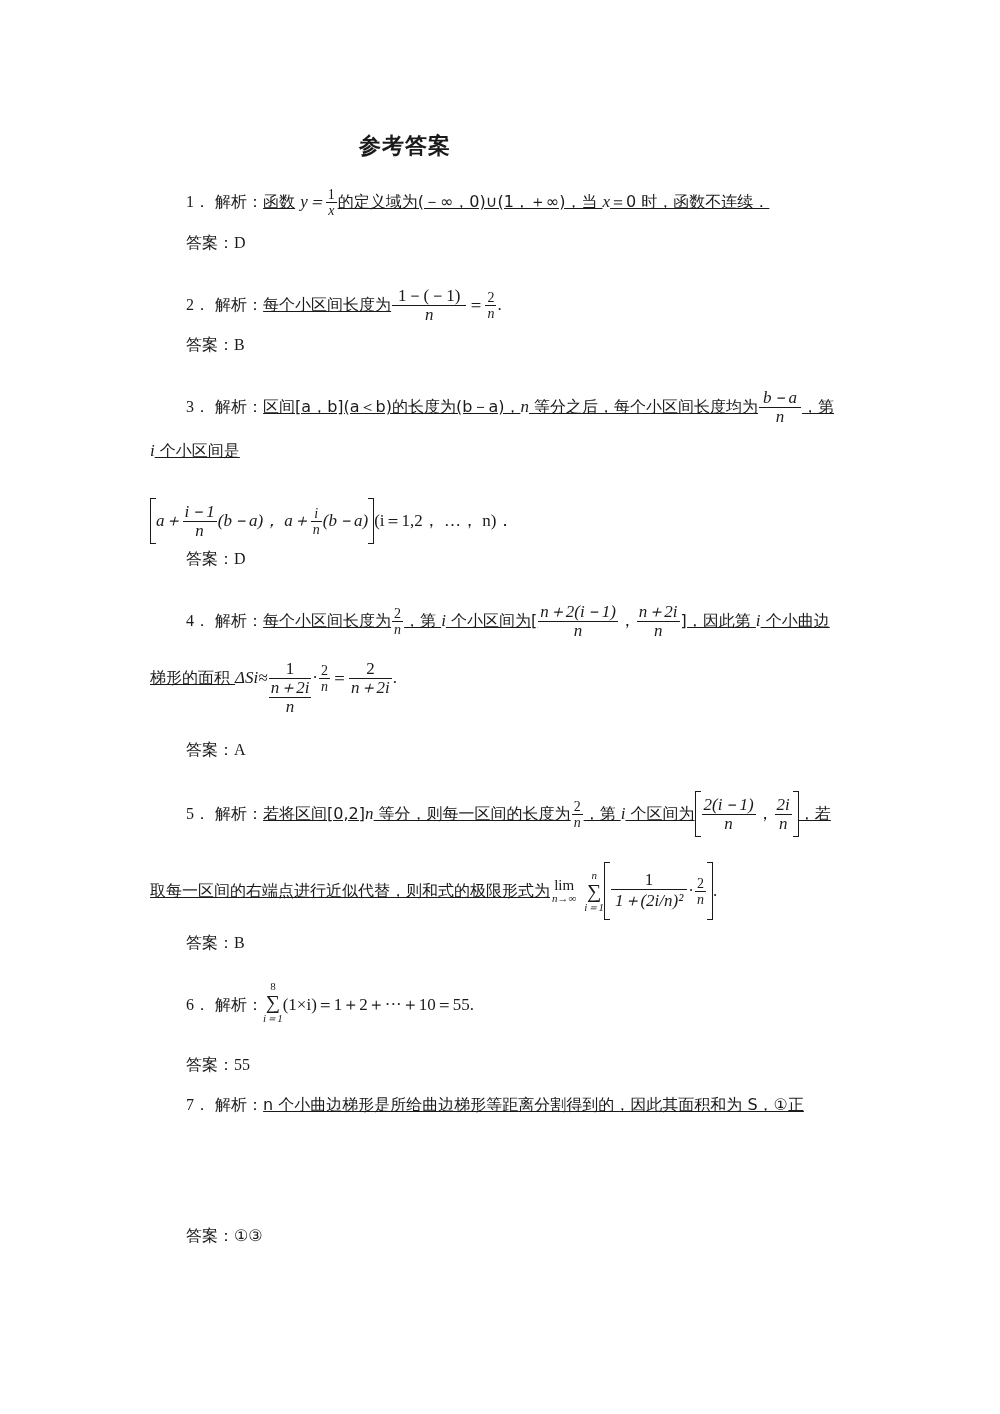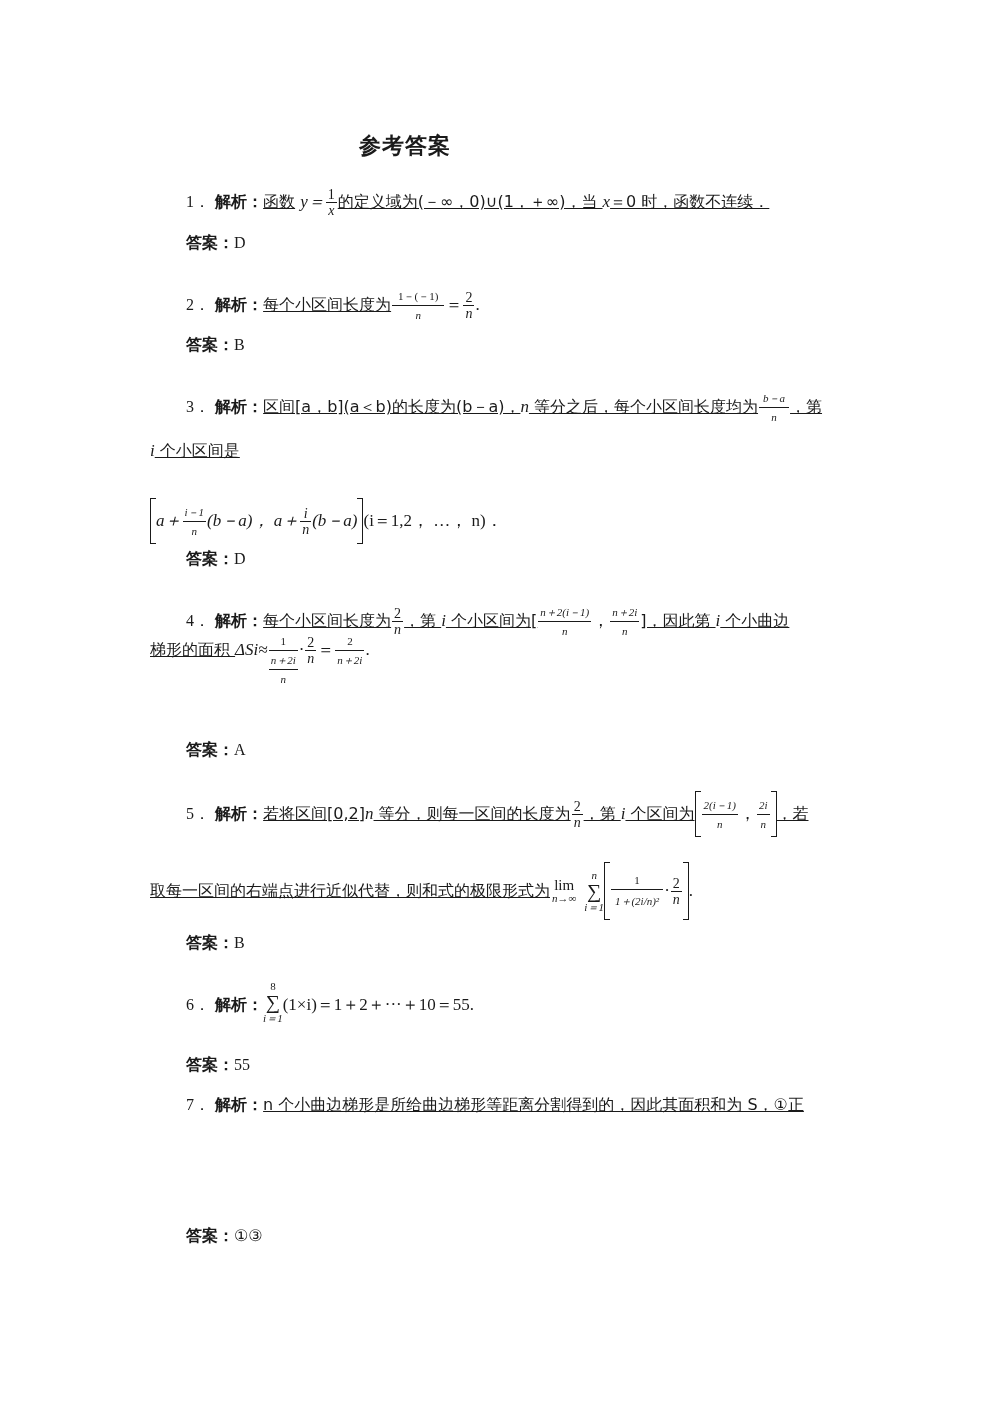--- a/index.html
+++ b/index.html
@@ -5,25 +5,25 @@
   html, body { margin:0; padding:0; background:#ffffff; }
   body { width:1000px; height:1414px; position:relative; overflow:hidden;
          font-family:"DejaVu Serif", serif; color:#1a1a1a; font-size:16px; }
   .page { position:absolute; left:0; top:0; width:1000px; height:1414px; }
   .title { position:absolute; left:0; width:810px; top:131px; text-align:center;
            font-size:22px; font-weight:bold; font-family:"DejaVu Sans", sans-serif; letter-spacing:1px; }
   .line { position:absolute; left:150px; white-space:nowrap; font-size:16px; line-height:20px; }
   .ind { left:186px; }
   .zh { font-family:"DejaVu Sans", sans-serif; font-size:16px;text-decoration:underline; }
   .num { font-family:"Liberation Serif", serif; font-size:16px; }
-  .lbl { font-family:"DejaVu Sans", sans-serif; font-weight:bold; }
+  .lbl { font-family:"DejaVu Sans", sans-serif; font-weight:normal; }
   .m { font-family:"Liberation Serif", serif; font-size:17px; }
   .it { font-style:italic; }
   .frac { display:inline-block; vertical-align:middle; text-align:center; margin:0 1px; }
-  .frac > span { display:block; font-family:"Liberation Serif", serif; font-size:11px; line-height:18px; padding:0 2px; }
+  .frac > span { display:block; font-family:"Liberation Serif", serif; font-size:17px; line-height:18px; padding:0 2px; }
   .frac > span.n { border-bottom:1px solid #1a1a1a; }
   .frac.sm > span { font-size:14px; line-height:15px; }
   .br { display:inline-block; vertical-align:middle; border:1.3px solid #1a1a1a; width:5px; }
   .brl { border-right:none; }
   .brr { border-left:none; }
   .sum { display:inline-block; vertical-align:middle; text-align:center; font-family:"Liberation Serif", serif; }
   .sum .s { font-size:20px; line-height:20px; display:block; }
   .sum .l { font-size:11px; line-height:12px; display:block; }
 </style>
 </head>
@@ -61,21 +61,21 @@
     <span class="br brl" style="height:44px"></span><span class="m it">a＋</span><span class="frac"><span class="n it">i－1</span><span class="it">n</span></span><span class="m it">(b－a)，  a＋</span><span class="frac sm"><span class="n it">i</span><span class="it">n</span></span><span class="m it">(b－a)</span><span class="br brr" style="height:44px"></span><span class="m">(i＝1,2，  …，  n)．</span>
   </div>
   <div class="line ind" style="top:549px">
     <span class="lbl">答案：</span><span class="num">D</span>
   </div>
 
   <div class="line ind" style="top:603px">
     <span class="num">4．</span>
     <span class="lbl">解析：</span><span class="zh">每个小区间长度为</span><span class="frac sm"><span class="n">2</span><span class="it">n</span></span><span class="zh">，第 </span><span class="m it">i</span><span class="zh"> 个小区间为[</span><span class="frac"><span class="n it">n＋2(i－1)</span><span class="it">n</span></span><span class="m">，</span><span class="frac"><span class="n it">n＋2i</span><span class="it">n</span></span><span class="zh">]，因此第 </span><span class="m it">i</span><span class="zh"> 个小曲边</span>
   </div>
-  <div class="line" style="top:632px">
+  <div class="line" style="top:660px">
     <span class="zh">梯形的面积 </span><span class="m it">ΔSi≈</span><span class="frac" style="vertical-align:top"><span class="n" style="padding:0 10px">1</span><span class="it" style="border-bottom:1px solid #1a1a1a">n＋2i</span><span class="it">n</span></span><span class="m">·</span><span class="frac sm"><span class="n">2</span><span class="it">n</span></span><span class="m">＝</span><span class="frac"><span class="n">2</span><span class="it">n＋2i</span></span><span class="m">.</span>
   </div>
   <div class="line ind" style="top:740px">
     <span class="lbl">答案：</span><span class="num">A</span>
   </div>
 
   <div class="line ind" style="top:791px">
     <span class="num">5．</span>
     <span class="lbl">解析：</span><span class="zh">若将区间[0,2]</span><span class="m it">n</span><span class="zh"> 等分，则每一区间的长度为</span><span class="frac sm"><span class="n">2</span><span class="it">n</span></span><span class="zh">，第 </span><span class="m it">i</span><span class="zh"> 个区间为</span><span class="br brl" style="height:44px"></span><span class="frac"><span class="n it">2(i－1)</span><span class="it">n</span></span><span class="m">，</span><span class="frac"><span class="n it">2i</span><span class="it">n</span></span><span class="br brr" style="height:44px"></span><span class="zh">，若</span>
   </div>

